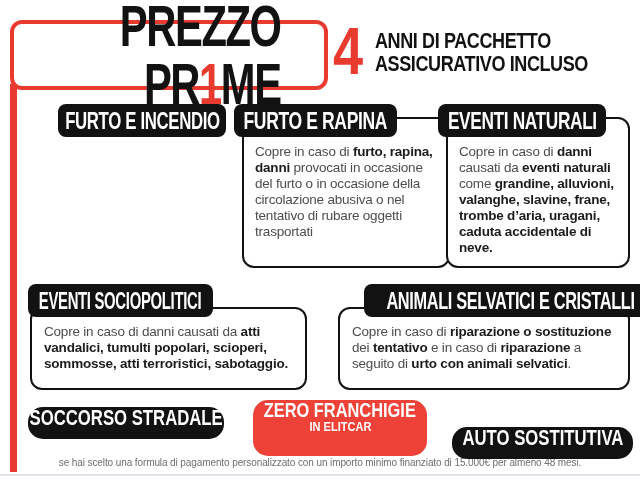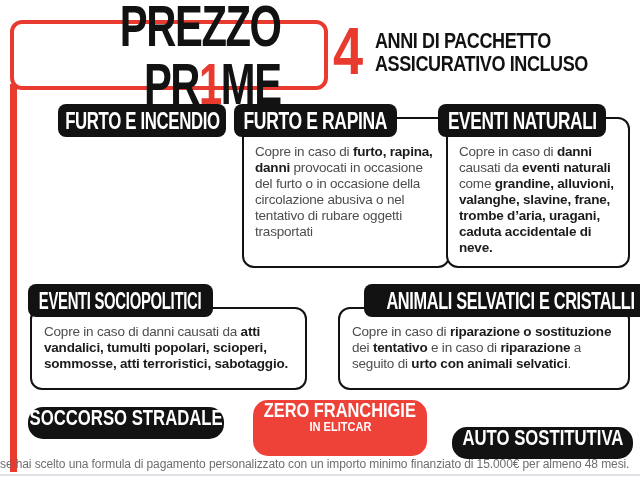--- a/index.html
+++ b/index.html
@@ -45,22 +45,22 @@
   .card-body b{color:var(--bold-text);font-weight:bold;}
   
   .pill{position:absolute;border-radius:15px;display:flex;flex-direction:column;align-items:center;justify-content:flex-start;z-index:1;}
   .pill-black{background:var(--ink);}
   .pill-red{background:var(--badge-red);}
   .pill .l1{color:#fff;font-weight:bold;font-size:22px;line-height:1;}
   .pill-red .l1{font-size:20px;}
   .pill-red .l2{color:#fff;font-weight:bold;font-size:13px;line-height:1.15;}
   
   .footer{
-    position:absolute;left:0;top:457px;width:640px;
-    font-size:12px;color:var(--footer-text);letter-spacing:-0.1px;
+    position:absolute;left:0;top:457px;width:640px;text-align:center;
+    font-size:10px;color:var(--footer-text);letter-spacing:-0.1px;
   }
   .bottom-divider{position:absolute;left:0;top:474px;width:640px;height:2px;background:#dfe3e7;}
 </style>
 </head>
 <body>
 
 <div class="stage">
 
   <div class="accent-line"></div>
 

